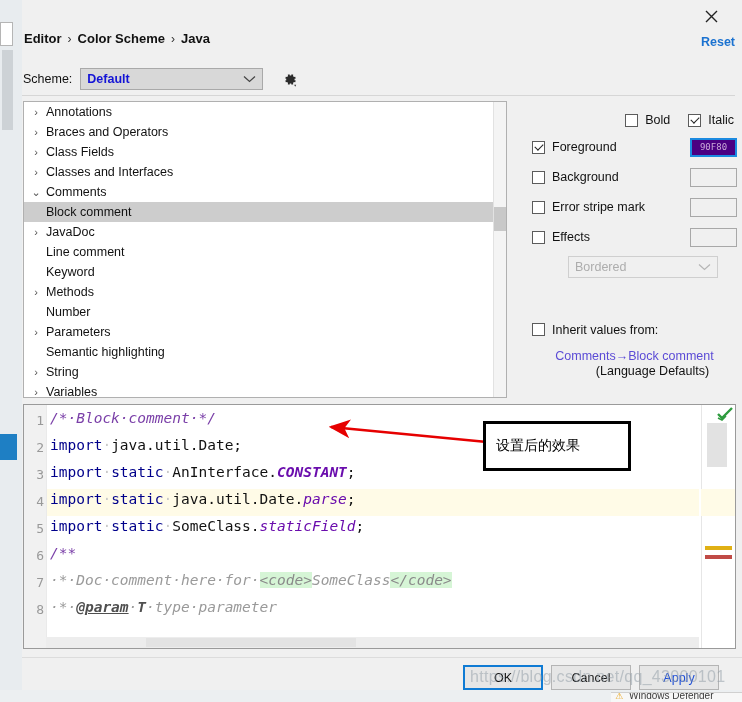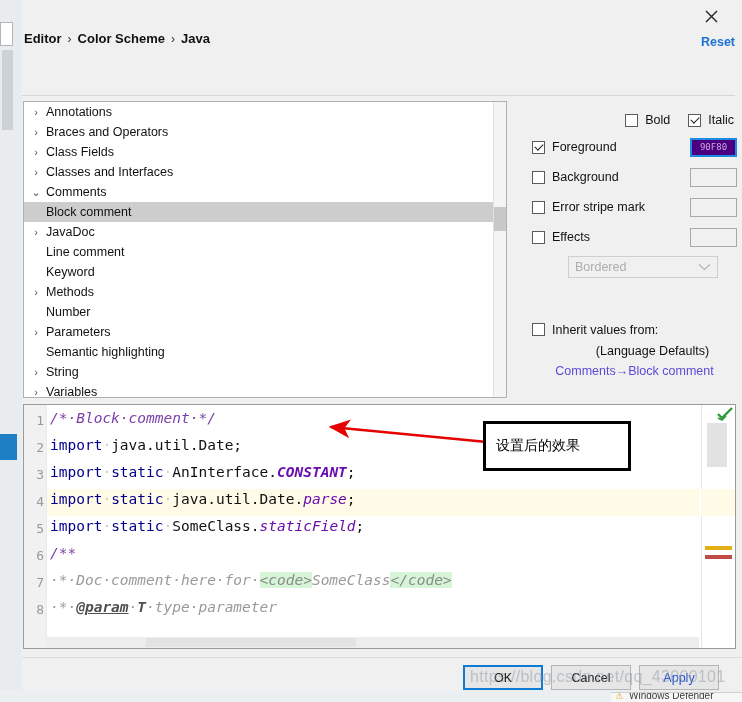--- a/index.html
+++ b/index.html
@@ -147,20 +147,38 @@
   <div id="reset-link">Reset</div>
 
   <div id="breadcrumb">
     <span>Editor</span>
     <span class="sep">›</span>
     <span>Color Scheme</span>
     <span class="sep">›</span>
     <span>Java</span>
   </div>
 
+  <div id="scheme-row">
+    <span id="scheme-label">Scheme:</span>
+    <div id="scheme-combo">
+      <span id="scheme-value">Default</span>
+      <span class="chev">
+        <svg width="13" height="8" viewBox="0 0 13 8">
+            <path d="M1 1.5 L6.5 6.5 L12 1.5" stroke="#444" stroke-width="1.2" fill="none"></path>
+          </svg>
+      </span>
+    </div>
+    <div id="gear-btn">
+      <svg width="17" height="17" viewBox="0 0 20 20">
+        <path fill="#2b2b2b" d="M10 6.4a3.6 3.6 0 1 0 0 7.2 3.6 3.6 0 0 0 0-7.2zm0 5.6a2 2 0 1 1 0-4 2 2 0 0 1 0 4z"></path>
+        <path fill="#2b2b2b" d="M17.4 11.3l-1.5-.5a6 6 0 0 0 0-1.6l1.5-.5-.7-2-1.5.4a6 6 0 0 0-1.1-1.1l.4-1.5-2-.7-.5 1.5a6 6 0 0 0-1.6 0l-.5-1.5-2 .7.4 1.5a6 6 0 0 0-1.1 1.1l-1.5-.4-.7 2 1.5.5a6 6 0 0 0 0 1.6l-1.5.5.7 2 1.5-.4a6 6 0 0 0 1.1 1.1l-.4 1.5 2 .7.5-1.5a6 6 0 0 0 1.6 0l.5 1.5 2-.7-.4-1.5a6 6 0 0 0 1.1-1.1l1.5.4.7-2z"></path>
+        <path fill="#2b2b2b" d="M15.5 16.2l2.4 0 -1.2 2.2z"></path>
+      </svg>
+    </div>
+  </div>
 
   <div id="hr-top"></div>
 
   <div id="tree-panel">
     <div id="tree-rows">
         <div class="tree-row d0">
           <span class="tw">›</span>
           <span class="lbl">Annotations</span>
         </div>
         <div class="tree-row d0">
@@ -276,22 +294,22 @@
         <svg width="13" height="8" viewBox="0 0 13 8">
             <path d="M1 1.5 L6.5 6.5 L12 1.5" stroke="#b5b5b5" stroke-width="1.2" fill="none"></path>
           </svg>
       </span>
     </div>
 
     <div id="inherit-row" class="chk-row">
       <span class="chk"></span>
       <span class="chk-lbl">Inherit values from:</span>
     </div>
+    <div id="inherit-link">Comments→Block comment</div>
     <div id="inherit-sub">(Language Defaults)</div>
-    <div id="inherit-link">Comments→Block comment</div>
   </div>
 
   <div id="preview">
     <div id="row-hl" class="row-hl" style="top: 84px;"></div>
     <div id="gutter">
         <div class="ln" style="top:8px">1</div>
         <div class="ln" style="top:35px">2</div>
         <div class="ln" style="top:62px">3</div>
         <div class="ln" style="top:89px">4</div>
         <div class="ln" style="top:116px">5</div>

